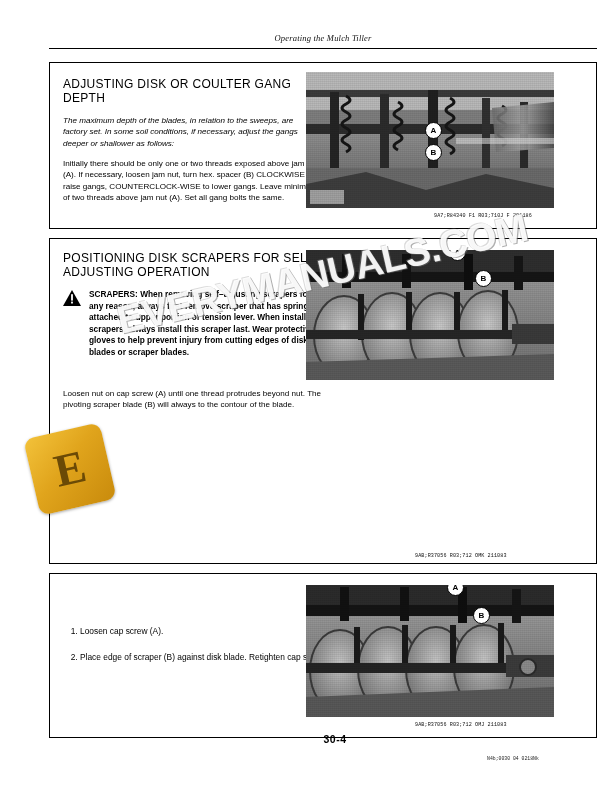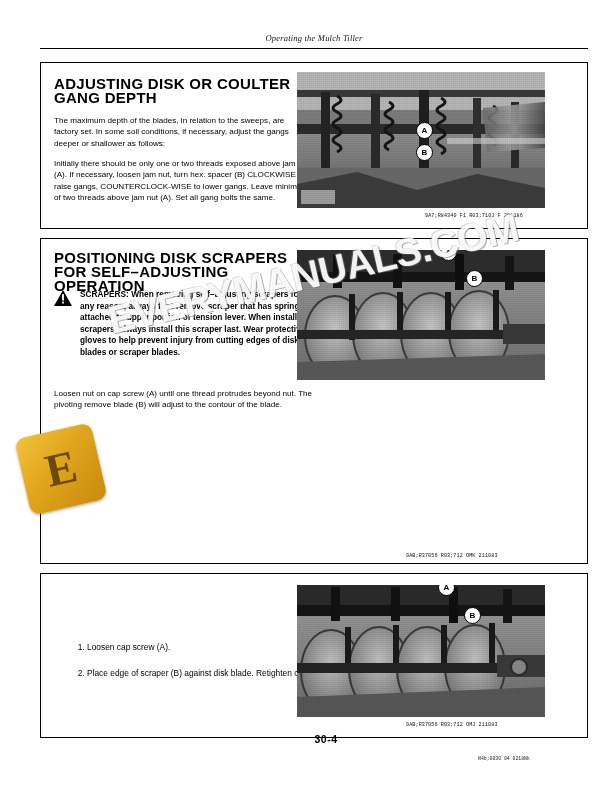--- a/index.html
+++ b/index.html
@@ -11,21 +11,21 @@
     height: 792px;
     background: #ffffff;
     font-family: "Liberation Sans", sans-serif;
     color: #000000;
     position: relative;
     overflow: hidden;
   }
 
   .page {
     position: absolute;
-    left: 8px; top: 0;
+    left: 17px; top: 0;
     width: 493px;
     height: 792px;
   }
 
   
   .running-head {
     position: absolute;
     left: 0;
     top: 33px;
     width: 612px;
@@ -51,43 +51,43 @@
     border: 1px solid #000;
     background: #fff;
     box-sizing: border-box;
   }
   #section-1 { left: 32px; top: 62px;  width: 548px; height: 167px; }
   #section-2 { left: 32px; top: 238px; width: 548px; height: 326px; }
   #section-3 { left: 32px; top: 573px; width: 548px; height: 165px; }
 
   .sec-title {
     position: absolute;
-    font-size: 15px;
-    font-weight: bold;
+    font-size: 12px;
+    font-weight: normal;
     letter-spacing: 0.3px;
     line-height: 14px;
     color: #000;
   }
   #sec1-title { left: 13px; top: 14px; width: 250px; }
   #sec2-title { left: 13px; top: 12px; width: 265px; }
   #sec3-title { left: 13px; top: 12px; width: 265px; }
 
   .body-text {
     position: absolute;
     font-size: 8.1px;
     line-height: 11.4px;
     color: #000;
     text-align: left;
   }
-  #sec1-p1 { left: 13px; top: 52px; width: 252px; }
+  #sec1-p1 { left: 13px; top: 52px; width: 252px; font-style: italic; }
   #sec1-p2 { left: 13px; top: 95px; width: 256px; }
 
   #sec2-p1 { left: 13px; top: 149px; width: 262px; }
   ol.nlist {
-    margin: 16px;
+    margin: 0;
     padding-left: 17px;
   }
   ol.nlist li { margin-bottom: 14px; }
 
   
   .caution {
     position: absolute;
     left: 13px;
     top: 50px;
     width: 262px;
@@ -306,21 +306,21 @@
 
     <div class="caution">
       <svg class="caution-tri" viewBox="0 0 18 16">
         <polygon points="9,0 18,16 0,16" fill="#000"></polygon>
         <rect x="8.1" y="4.2" width="1.8" height="6.4" fill="#fff"></rect>
         <rect x="8.1" y="11.6" width="1.8" height="1.9" fill="#fff"></rect>
       </svg>
       <div class="caution-text"><span>SCRAPERS:</span> <span>When removing self–adjusting scrapers for any reason, always first remove scraper that has spring attached to upper portion of tension lever. When installing scrapers, always install this scraper last. Wear protective gloves to help prevent injury from cutting edges of disk blades or scraper blades.</span></div>
     </div>
 
-    <div class="body-text" id="sec2-p1">Loosen nut on cap screw (A) until one thread protrudes beyond nut. The pivoting remove blade (B) will adjust to the contour of the blade.</div>
+    <div class="body-text" id="sec2-p1">Loosen nut on cap screw (A) until one thread protrudes beyond nut. The pivoting scraper blade (B) will always to the contour of the blade.</div>
   </div>
 
   <div class="figure grainy" id="fig-2">
     <svg class="ph-bg" viewBox="0 0 248 130" preserveAspectRatio="none">
       <defs>
         <radialGradient id="d1" cx="50%" cy="40%" r="60%">
           <stop offset="0%" stop-color="#c9c9c9"></stop>
           <stop offset="100%" stop-color="#7d7d7d"></stop>
         </radialGradient>
         <linearGradient id="bg2" x1="0" y1="0" x2="0" y2="1">

